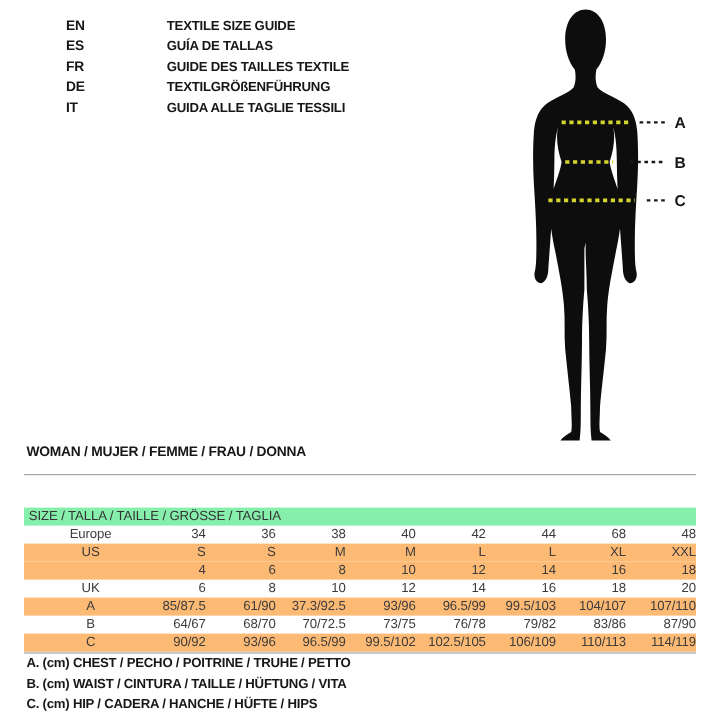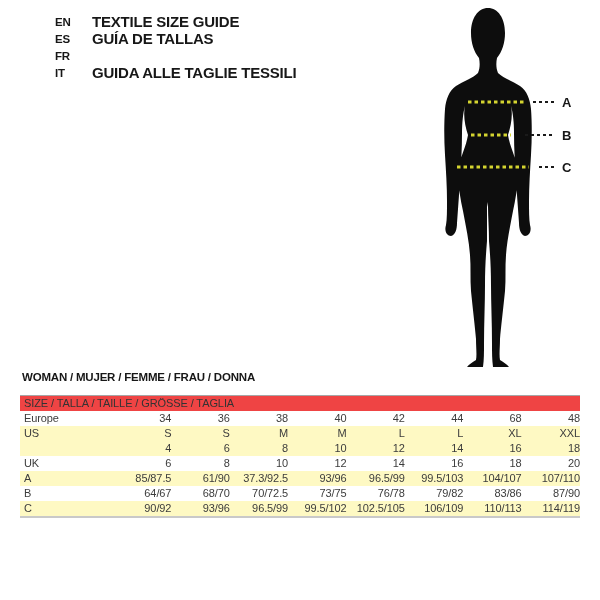--- a/index.html
+++ b/index.html
@@ -4,36 +4,36 @@
 <style>
   html,body{margin:0;padding:0;background:#fff;}
   .canvas{
     position:relative;width:600px;height:600px;background:#ffffff;
     font-family:"Liberation Sans",sans-serif;overflow:hidden;
   }
   
   .lang-block{position:absolute;left:22px;top:13px;}
   .lang-row{display:flex;height:17px;align-items:center;}
   .lang-code{width:37px;font-weight:700;font-size:11.5px;color:#171717;letter-spacing:-0.2px;margin-left:33px;}
-  .lang-text{font-weight:700;font-size:15px;color:#171717;letter-spacing:-0.2px;white-space:nowrap;}
+  .lang-text{font-weight:700;font-size:11px;color:#171717;letter-spacing:-0.2px;white-space:nowrap;margin-left:47px;}
   
   .figure-svg{position:absolute;left:413px;top:3px;width:187px;height:370px;}
   .marker-label{font-family:"Liberation Sans",sans-serif;font-size:13px;font-weight:700;fill:#171717;}
   
   .section-title{position:absolute;left:22px;top:371px;font-size:11.5px;font-weight:700;color:#171717;letter-spacing:-0.2px;}
   
   .size-table{
     position:absolute;left:20px;top:395px;width:560px;
     border-top:1px solid #a6a6a6;border-bottom:2px solid #c9c9c9;
     font-size:11px;color:#3c3c3c;letter-spacing:-0.1px;
   }
-  .t-header{background:#ef4444;height:15px;line-height:15px;padding-left:4px;color:#333;}
+  .t-header{background:#86efac;height:15px;line-height:15px;padding-left:4px;color:#333;margin-top:27px;}
   .t-row{display:grid;grid-template-columns:93px repeat(8,1fr);height:15px;line-height:15px;}
-  .t-row.shaded{background:#fef9c3;}
-  .t-label{padding-left:4px;text-align:left;}
+  .t-row.shaded{background:#fdba74;}
+  .t-label{padding-left:4px;text-align:center;margin-left:14px;}
   .t-cell{text-align:right;}
   
   .legend{position:absolute;left:22px;top:545px;}
   .legend-line{font-size:11px;font-weight:700;color:#171717;height:17px;line-height:17px;letter-spacing:-0.2px;white-space:nowrap;}
 </style>
 </head>
 <body>
 
 <div class="canvas">
 
@@ -41,20 +41,25 @@
       <div class="lang-row">
         <span class="lang-code">EN</span>
         <span class="lang-text">TEXTILE SIZE GUIDE</span>
       </div>
       <div class="lang-row">
         <span class="lang-code">ES</span>
         <span class="lang-text">GUÍA DE TALLAS</span>
       </div>
       <div class="lang-row">
         <span class="lang-code">FR</span>
+        <span class="lang-text">GUIDE DES TAILLES TEXTILE</span>
+      </div>
+      <div class="lang-row">
+        <span class="lang-code">DE</span>
+        <span class="lang-text">TEXTILGRÖßENFÜHRUNG</span>
       </div>
       <div class="lang-row">
         <span class="lang-code">IT</span>
         <span class="lang-text">GUIDA ALLE TAGLIE TESSILI</span>
       </div>
     </div>
 
   <svg class="figure-svg" viewBox="0 0 187 370" xmlns="http://www.w3.org/2000/svg">
     <path d="M75,5
              C85,5 92,15 92,30 C92,40 89,49 84,55 C83,60 83,65 85,70
@@ -170,14 +175,19 @@
           <span class="t-cell">96.5/99</span>
           <span class="t-cell">99.5/102</span>
           <span class="t-cell">102.5/105</span>
           <span class="t-cell">106/109</span>
           <span class="t-cell">110/113</span>
           <span class="t-cell">114/119</span>
         </div>
       </div>
   </div>
 
+  <div class="legend">
+      <div class="legend-line">A. (cm) CHEST / PECHO / POITRINE / TRUHE / PETTO</div>
+      <div class="legend-line">B. (cm) WAIST / CINTURA / TAILLE / HÜFTUNG / VITA</div>
+      <div class="legend-line">C. (cm) HIP / CADERA / HANCHE / HÜFTE / HIPS</div>
+    </div>
 
 </div>
 
 </body></html>

